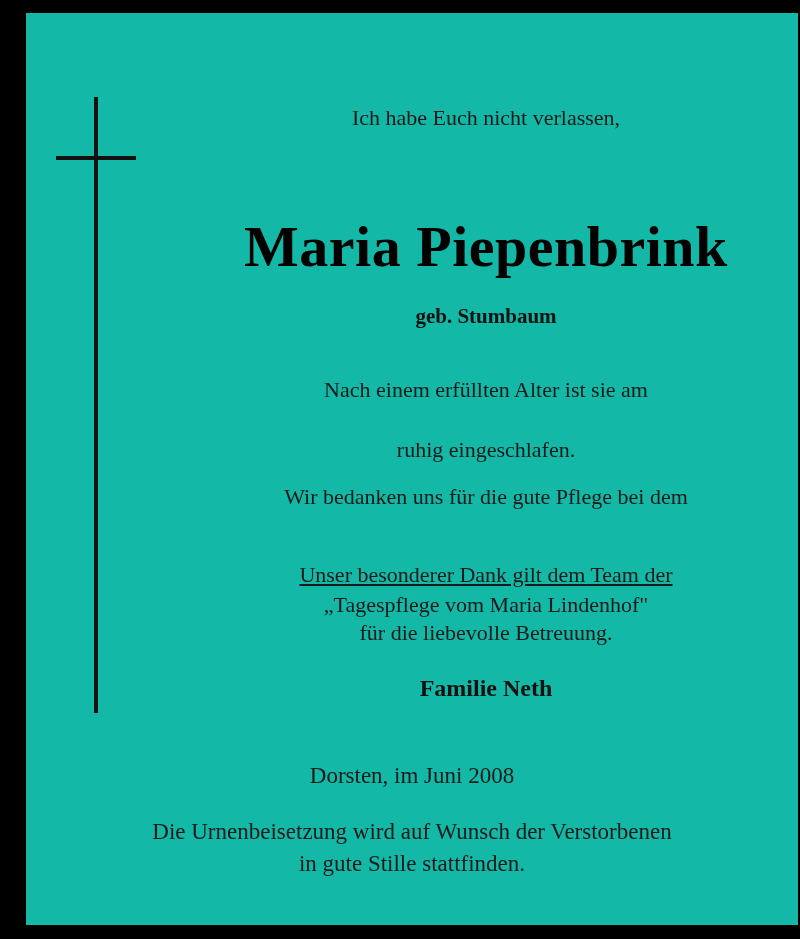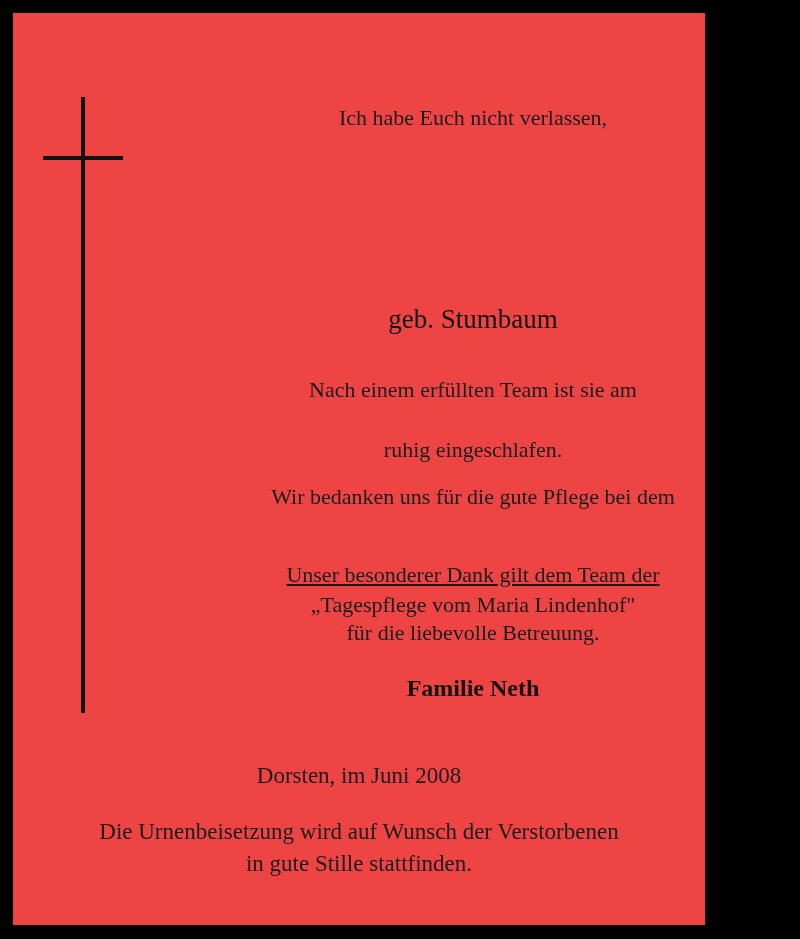--- a/index.html
+++ b/index.html
@@ -1,48 +1,49 @@
 <!DOCTYPE html>
 <html><head>
   <meta charset="utf-8">
   <style>
     html, body { margin: 0; padding: 0; }
     body {
       width: 800px; height: 939px; background: #000; position: relative; overflow: hidden;
       font-family: "Liberation Serif", "DejaVu Serif", serif; color: #1a1a1a;
     }
     .card {
-      position: absolute; left: 13px; top: 13px; width: 692px; height: 912px;
-      background: #ef4444;
+      position: absolute; left: 26px; top: 13px; width: 772px; height: 912px;
+      background: #14b8a6;
     }
     .cross-v { position: absolute; left: 68px; top: 84px; width: 4px; height: 616px; background: #111; }
     .cross-h { position: absolute; left: 30px; top: 143px; width: 80px; height: 4px; background: #111; }
     .line { position: absolute; left: 0; right: 0; text-align: center; white-space: nowrap; }
     .body-text { font-size: 22px; line-height: 26px; }
     .center-col { left: 160px; right: 0; width: 600px; }
     .name { font-weight: bold; font-size: 58px; line-height: 64px; color: #000; letter-spacing: 0.5px; }
-    .bold-sm { font-weight: normal; font-size: 27px; color: #111; }
+    .bold-sm { font-weight: bold; font-size: 21px; color: #111; }
     .bold-md { font-weight: bold; font-size: 24px; color: #111; }
     .bottom-text { font-size: 23px; line-height: 27px; margin-top: 15px; }
   </style>
 </head>
 <body>
 
 <div class="card">
   <div>
     <div class="cross-v"></div>
     <div class="cross-h"></div>
   </div>
 
   <div class="line center-col body-text" style="top:92px;">Ich habe Euch nicht verlassen,</div>
 
+  <div class="line center-col name" style="top:202px;">Maria Piepenbrink</div>
 
   <div class="line center-col bold-sm" style="top:291px;">geb. Stumbaum</div>
 
-  <div class="line center-col body-text" style="top:364px;">Nach einem erfüllten Team ist sie am</div>
+  <div class="line center-col body-text" style="top:364px;">Nach einem erfüllten Alter ist sie am</div>
   <div class="line center-col body-text" style="top:424px;">ruhig eingeschlafen.</div>
 
   <div class="line center-col body-text" style="top:471px;text-align:center;">Wir bedanken uns für die gute Pflege bei dem</div>
 
   <div class="line center-col body-text" style="top:549px;text-decoration:underline;">Unser besonderer Dank gilt dem Team der</div>
   <div class="line center-col body-text" style="top:579px;">„Tagespflege vom Maria Lindenhof"</div>
   <div class="line center-col body-text" style="top:607px;">für die liebevolle Betreuung.</div>
 
   <div class="line center-col bold-md" style="top:662px;">Familie Neth</div>
 

